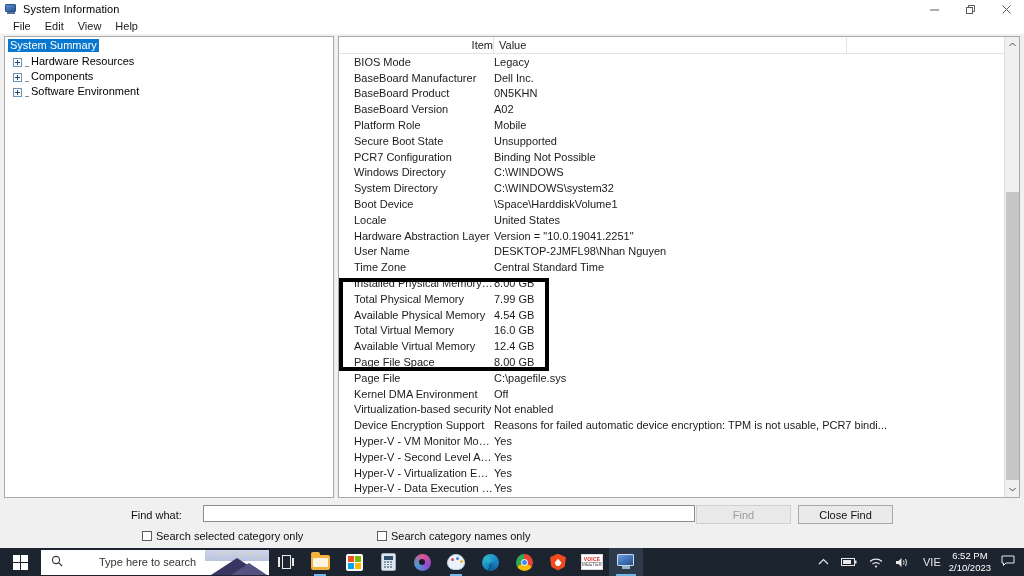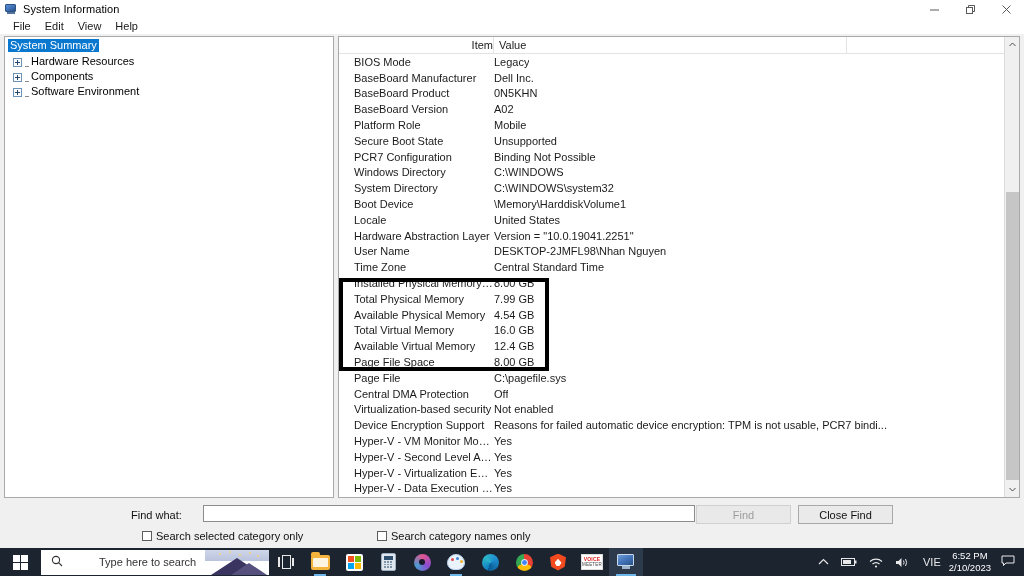--- a/index.html
+++ b/index.html
@@ -377,21 +377,21 @@
           <div class="row">
             <div class="cell-item">Windows Directory</div>
             <div class="cell-val">C:\WINDOWS</div>
           </div>
           <div class="row">
             <div class="cell-item">System Directory</div>
             <div class="cell-val">C:\WINDOWS\system32</div>
           </div>
           <div class="row">
             <div class="cell-item">Boot Device</div>
-            <div class="cell-val">\Memory\HarddiskVolume1</div>
+            <div class="cell-val">\Space\HarddiskVolume1</div>
           </div>
           <div class="row">
             <div class="cell-item">Locale</div>
             <div class="cell-val">United States</div>
           </div>
           <div class="row">
             <div class="cell-item">Hardware Abstraction Layer</div>
             <div class="cell-val">Version = "10.0.19041.2251"</div>
           </div>
           <div class="row">
@@ -424,21 +424,21 @@
           </div>
           <div class="row">
             <div class="cell-item">Page File Space</div>
             <div class="cell-val">8.00 GB</div>
           </div>
           <div class="row">
             <div class="cell-item">Page File</div>
             <div class="cell-val">C:\pagefile.sys</div>
           </div>
           <div class="row">
-            <div class="cell-item">Central DMA Protection</div>
+            <div class="cell-item">Kernel DMA Environment</div>
             <div class="cell-val">Off</div>
           </div>
           <div class="row">
             <div class="cell-item">Virtualization-based security</div>
             <div class="cell-val">Not enabled</div>
           </div>
           <div class="row">
             <div class="cell-item">Device Encryption Support</div>
             <div class="cell-val">Reasons for failed automatic device encryption: TPM is not usable, PCR7 bindi...</div>
           </div>

